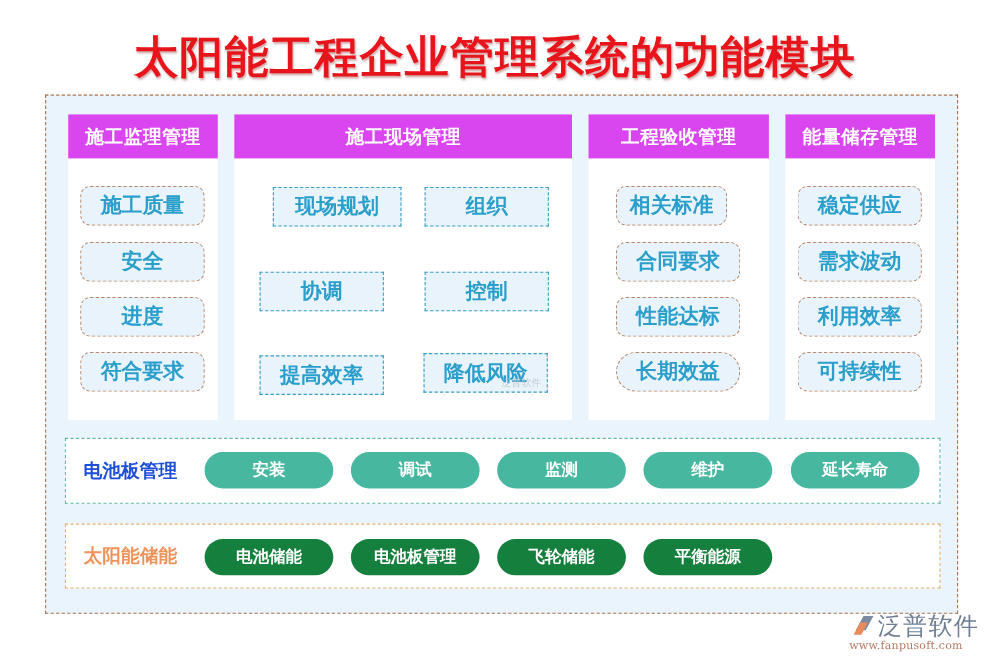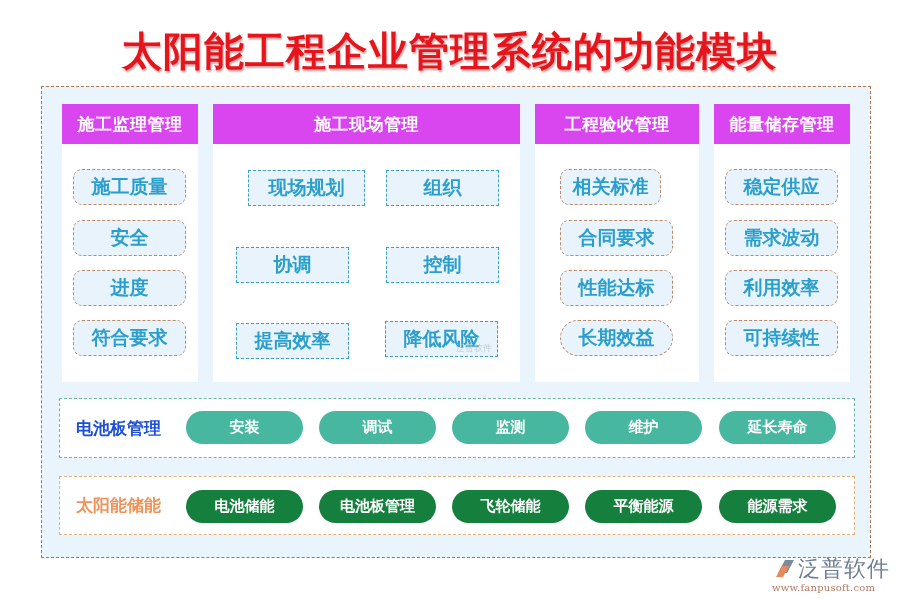--- a/index.html
+++ b/index.html
@@ -76,21 +76,20 @@
   <div class="pill" style="left:525px;">维护</div>
   <div class="pill" style="left:659px;">延长寿命</div>
 </div>
 
 <div class="band orange">
   <div class="band-label">太阳能储能</div>
   <div class="pill" style="left:126px;">电池储能</div>
   <div class="pill" style="left:259px;">电池板管理</div>
   <div class="pill" style="left:392px;">飞轮储能</div>
   <div class="pill" style="left:525px;">平衡能源</div>
-  <div class="pill" style="left:659px;">能源需求</div>
 </div>
 
 <div class="logo">
   <svg class="logo-mark" viewBox="0 0 22 22">
     <path d="M4 16 L11 3 L20 3 L13 16 Z" fill="#7a8aa0"></path>
     <path d="M2 20 L8 9 L15 9 L9 20 Z" fill="#e98a5a"></path>
   </svg>
   <div class="logo-text">泛普软件</div>
   <div class="logo-url">www.fanpusoft.com</div>
 </div>

